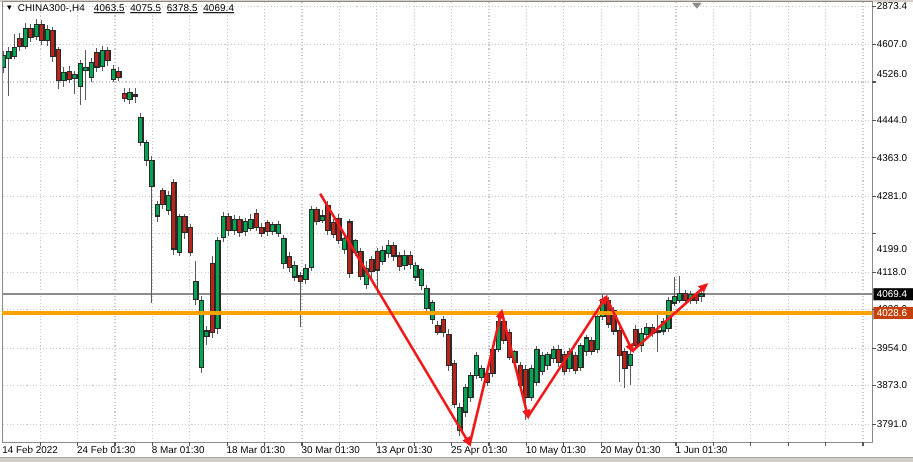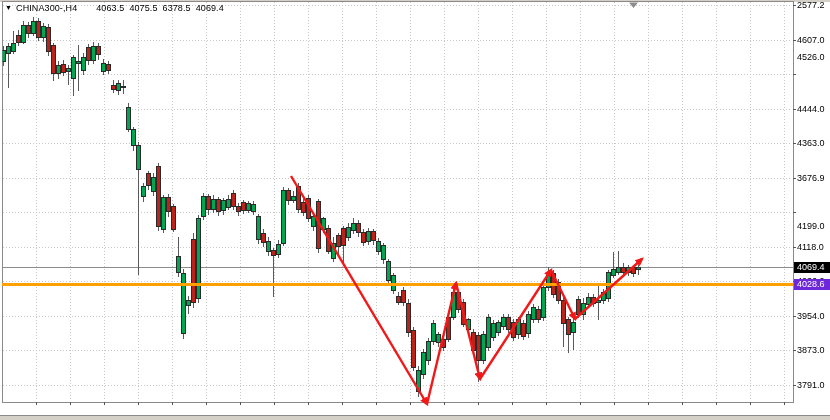--- a/index.html
+++ b/index.html
@@ -7,34 +7,34 @@
     position:relative;width:830px;height:420px;overflow:hidden;
     font-family:"Liberation Sans",sans-serif;background:#ffffff;
     -webkit-font-smoothing:none;
   }
   #chart-svg{position:absolute;left:0;top:0;}
   .chart-title{
     position:absolute;left:5px;top:2px;height:12px;line-height:11px;
     font-size:9px;color:#000;white-space:nowrap;z-index:4;letter-spacing:0.1px;
   }
   .chart-title .dd{font-size:7px;margin-right:4px;vertical-align:1px;cursor:pointer;}
-  .chart-title .num{margin-left:5px;}
-  .chart-title .sym{margin-right:14px;}
+  .chart-title .num{margin-left:5px;text-decoration:underline;}
+  .chart-title .sym{margin-right:3px;}
   .axis-label{
     position:absolute;font-size:9px;color:#000;white-space:nowrap;z-index:2;line-height:11px;
   }
   #price-axis{position:absolute;left:793px;top:0;width:37px;height:402px;z-index:2;cursor:ns-resize;}
   #price-axis .axis-label{left:4px;}
   #time-axis{position:absolute;left:0;top:402px;width:793px;height:13px;z-index:2;cursor:ew-resize;}
   .badge{
     position:absolute;left:794px;width:36px;height:11px;z-index:3;
     font-size:9px;line-height:11px;padding-left:3px;box-sizing:border-box;white-space:nowrap;
   }
   .badge.black{background:#000000;color:#ffffff;top:262px;}
-  .badge.orange{background:#6d28d9;color:#ffffff;top:279px;}
+  .badge.orange{background:#c2410c;color:#ffffff;top:279px;}
 </style>
 </head>
 <body>
 
 <div class="win">
   <svg id="chart-svg" width="830" height="420">
       <rect x="0" y="0" width="830" height="2" fill="#d4d0c8"></rect>
       <rect x="2" y="1" width="791" height="401" fill="#ffffff" stroke="#8a8a8a" stroke-width="1" shape-rendering="crispEdges"></rect>
       <g stroke="#c9c9c9" stroke-width="1" stroke-dasharray="1 2" shape-rendering="crispEdges">
         <line x1="36.5" y1="2" x2="36.5" y2="401"></line>
@@ -387,29 +387,41 @@
       <polygon points="629,2.5 638,2.5 633.5,8" fill="#8c8c8c"></polygon>
       <line x1="0" y1="415.5" x2="830" y2="415.5" stroke="#8a8a8a" shape-rendering="crispEdges"></line>
       <rect x="0" y="416" width="830" height="4" fill="#d4d0c8"></rect>
     </svg>
 
   <div class="chart-title">
     <span class="dd">▼</span><span class="sym">CHINA300-,H4</span><span class="num">4063.5</span><span class="num">4075.5</span><span class="num">6378.5</span><span class="num">4069.4</span>
   </div>
 
   <div id="price-axis">
-      <div class="axis-label" style="top: 0px;">2577.2</div>
+      <div class="axis-label" style="top: 0px;">2873.4</div>
       <div class="axis-label" style="top: 34.7106px;">4607.0</div>
-      <div class="axis-label" style="top: 52px;">4526.0</div>
+      <div class="axis-label" style="top: 62px;">4526.0</div>
       <div class="axis-label" style="top: 103.709px;">4444.0</div>
       <div class="axis-label" style="top: 137.996px;">4363.0</div>
-      <div class="axis-label" style="top: 172.706px;">3676.9</div>
+      <div class="axis-label" style="top: 172.706px;">4281.0</div>
       <div class="axis-label" style="top: 207.417px; margin-top: 14px;">4199.0</div>
       <div class="axis-label" style="top: 241.704px; text-align: right;">4118.0</div>
       <div class="axis-label" style="top: 276.415px;">4036.0</div>
       <div class="axis-label" style="top: 311.125px;">3954.0</div>
       <div class="axis-label" style="top: 345.413px;">3873.0</div>
       <div class="axis-label" style="top: 380.123px;">3791.0</div>
     </div>
+  <div id="time-axis">
+      <div class="axis-label" style="left: 2px; top: 2px;">14 Feb 2022</div>
+      <div class="axis-label" style="left: 70px; top: 2px;">24 Feb 01:30</div>
+      <div class="axis-label" style="left: 138px; top: 2px;">8 Mar 01:30</div>
+      <div class="axis-label" style="left: 206px; top: 2px;">18 Mar 01:30</div>
+      <div class="axis-label" style="left: 274px; top: 2px;">30 Mar 01:30</div>
+      <div class="axis-label" style="left: 342px; top: 2px;">13 Apr 01:30</div>
+      <div class="axis-label" style="left: 410px; top: 2px;">25 Apr 01:30</div>
+      <div class="axis-label" style="left: 478px; top: 2px;">10 May 01:30</div>
+      <div class="axis-label" style="left: 546px; top: 2px;">20 May 01:30</div>
+      <div class="axis-label" style="left: 614px; top: 2px;">1 Jun 01:30</div>
+    </div>
 
   <div class="badge black">4069.4</div>
   <div class="badge orange">4028.6</div>
 </div>
 
 </body></html>

